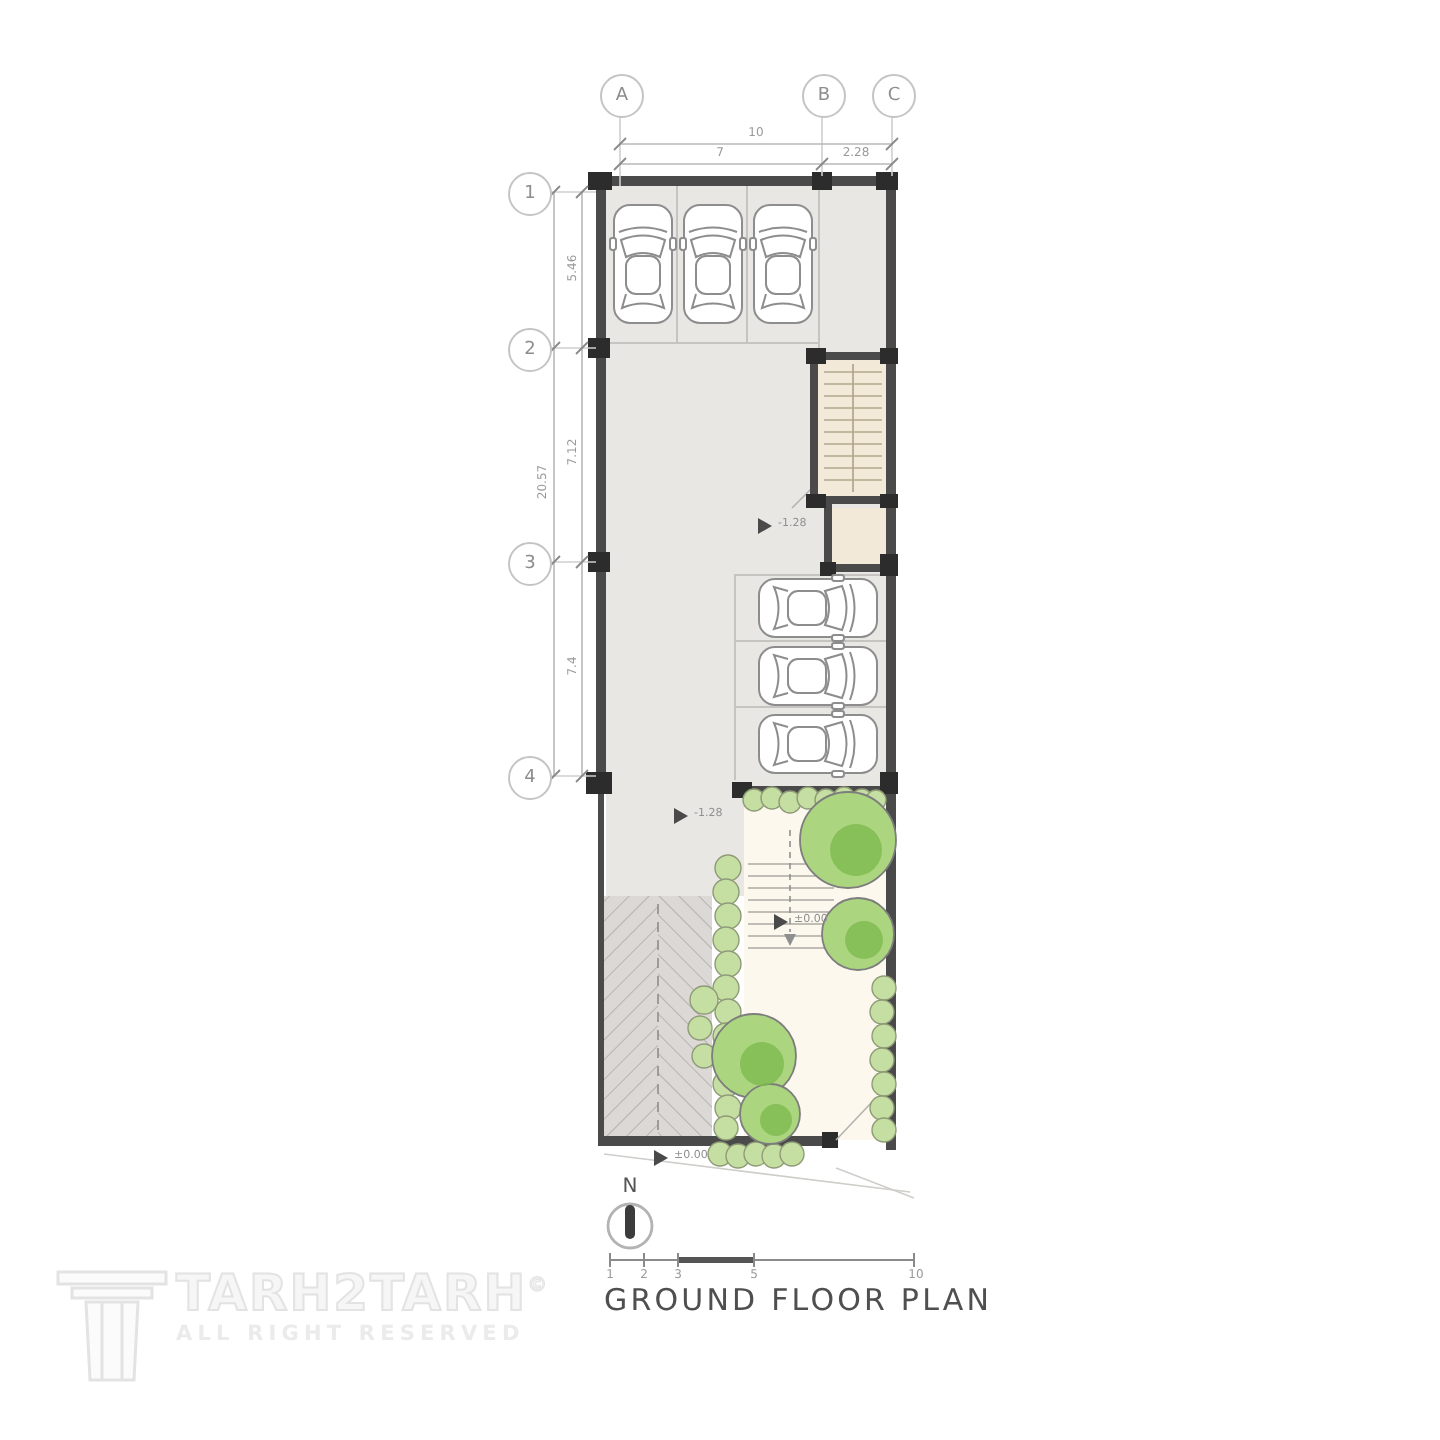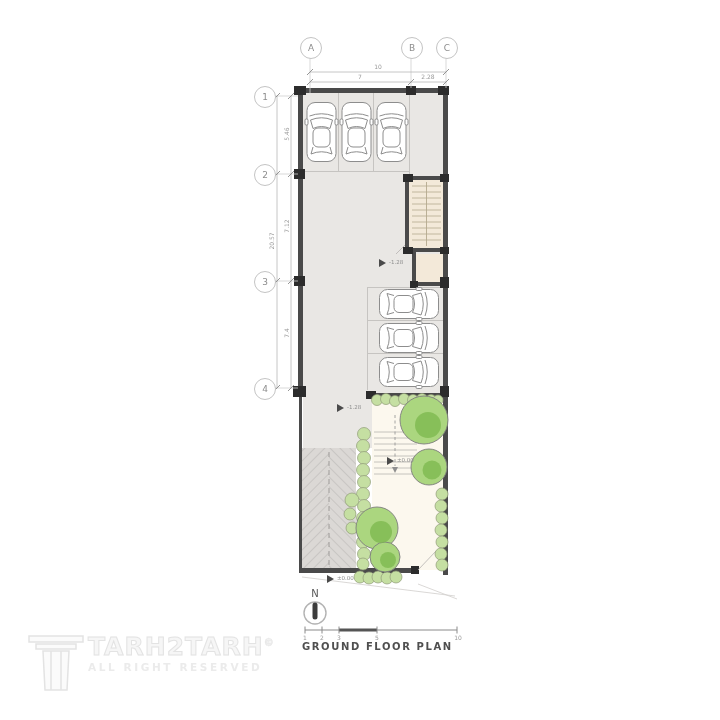--- a/index.html
+++ b/index.html
@@ -6,21 +6,21 @@
   .canvas{position:relative;width:720px;height:720px;background:#fff;overflow:hidden;
           font-family:"DejaVu Sans","Liberation Sans",sans-serif;}
   svg.plan{position:absolute;left:0;top:0;}
   .lbl{position:absolute;font-size:6px;line-height:1;color:#9a9a9a;text-align:center;white-space:nowrap;}
   .tiny{font-size:5.5px;color:#8f8f8f;text-align:left;}
   .vlbl{transform:rotate(-90deg);transform-origin:center;}
   .bubble{position:absolute;width:20px;height:20px;border:1px solid #c4c4c4;border-radius:50%;
           background:#fff;display:flex;align-items:center;justify-content:center;
           font-size:9px;color:#8d8d8d;}
   .north-n{position:absolute;font-size:10px;color:#555;width:16px;text-align:center;}
-  .title{position:absolute;font-size:10px;font-weight:700;letter-spacing:1.6px;color:#4f4f4f;}
+  .title{position:absolute;font-size:15px;font-weight:400;letter-spacing:1.6px;color:#4f4f4f;}
   .watermark{position:absolute;left:28px;top:634px;display:flex;align-items:flex-start;}
   .wm-text{margin-left:4px;}
   .wm-brand{font-size:25px;font-weight:bold;color:#f6f6f6;-webkit-text-stroke:1px #e3e3e3;
             letter-spacing:1px;line-height:1;}
   .wm-brand sup{font-size:10px;-webkit-text-stroke:.5px #e3e3e3;}
   .wm-sub{font-size:10.5px;color:#ebebeb;letter-spacing:2.6px;margin-top:2px;font-weight:bold;}
 </style>
 </head>
 <body>
 

